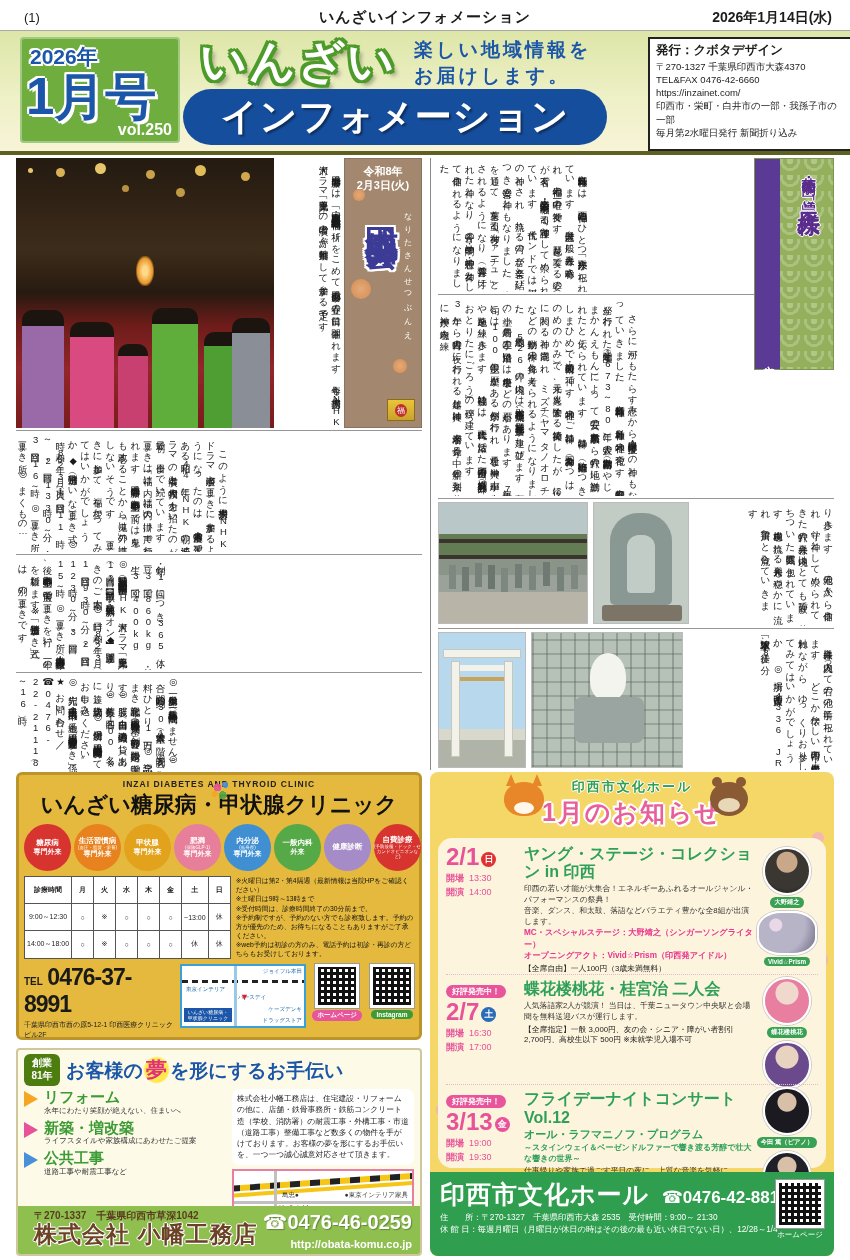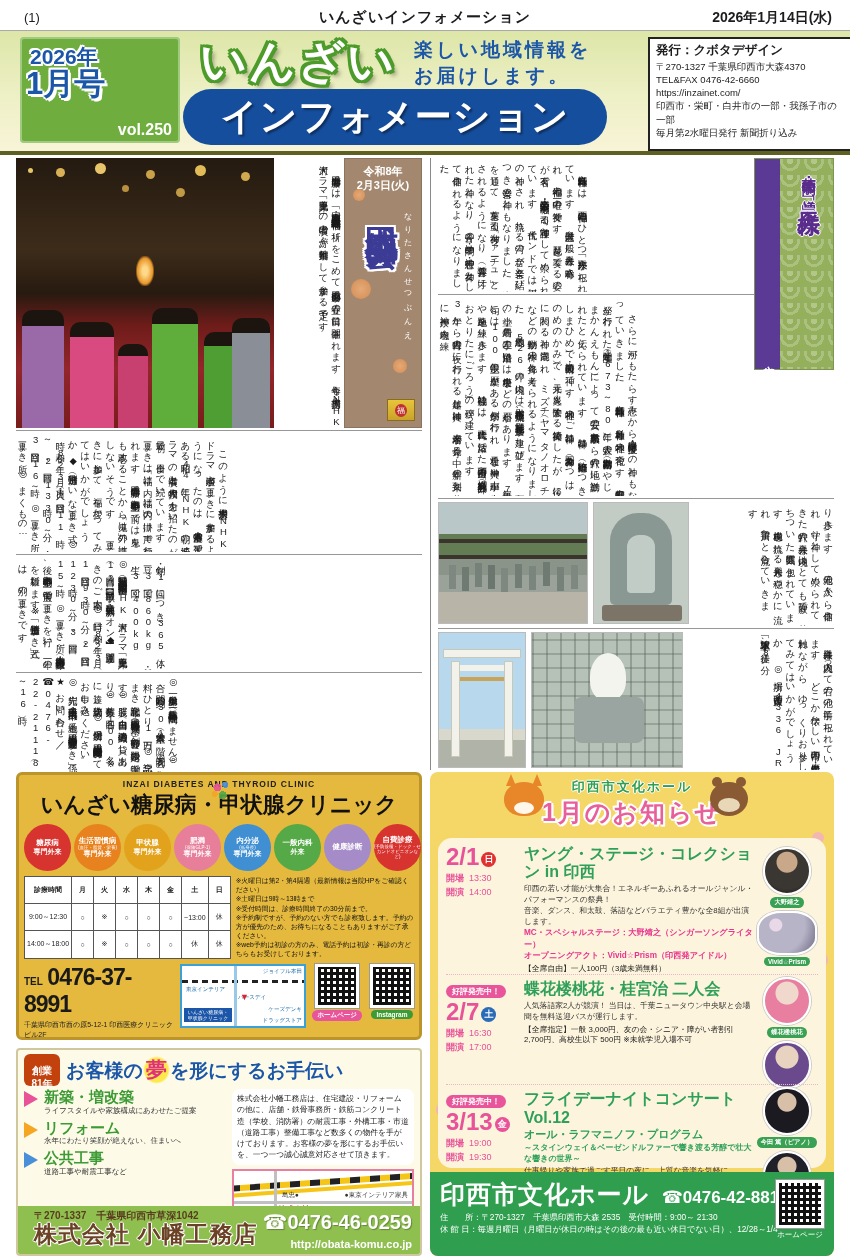--- a/index.html
+++ b/index.html
@@ -11,21 +11,21 @@
   .rh-title{position:absolute;left:0;right:0;top:2px;text-align:center;font-size:15px;font-weight:bold;letter-spacing:1px;}
   .rh-date{position:absolute;right:18px;top:3px;font-size:14px;font-weight:bold;}
   
   .masthead{position:absolute;top:30px;left:0;width:850px;height:120px;
     background:linear-gradient(180deg,#dde6a8 0%,#eef0c6 55%,#f8f4d8 100%);
     border-top:1px solid #aaa;border-bottom:4px solid #5f6123;}
   .issuebox{position:absolute;left:20px;top:6px;width:160px;height:106px;background:#6fae3e;border-radius:4px;
     box-shadow:inset 0 0 0 2px rgba(255,255,255,.35);}
   .iss-year{position:absolute;left:10px;top:6px;font-size:21px;font-weight:900;color:#1b56a8;
     text-shadow:-2px 0 #fff,2px 0 #fff,0 -2px #fff,0 2px #fff,2px 2px #fff,-2px -2px #fff;}
-  .iss-month{position:absolute;left:6px;top:26px;font-size:31px;font-weight:900;color:#1b56a8;
+  .iss-month{position:absolute;left:6px;top:26px;font-size:51px;font-weight:900;color:#1b56a8;
     text-shadow:-2px 0 #fff,2px 0 #fff,0 -2px #fff,0 2px #fff,3px 3px #fff,-2px -2px #fff;}
   .iss-vol{position:absolute;right:8px;bottom:4px;font-size:16px;font-weight:bold;color:#fff;}
   .mh-title-top{position:absolute;left:200px;top:0px;font-size:46px;font-weight:900;color:#fff;letter-spacing:2px;
     text-shadow:-3px 0 #4d9b2a,3px 0 #4d9b2a,0 -3px #4d9b2a,0 3px #4d9b2a,3px 3px #4d9b2a,-3px 3px #4d9b2a,3px -3px #4d9b2a,-3px -3px #4d9b2a,5px 5px 4px rgba(0,0,0,.35);}
   .mh-pill{position:absolute;left:183px;top:58px;width:424px;height:56px;background:#164e9e;border-radius:30px;
     display:flex;align-items:center;justify-content:center;}
   .mh-pill span{font-size:37px;font-weight:900;color:#fff;letter-spacing:1px;text-shadow:2px 2px 2px rgba(0,0,0,.4);}
   .tagline{position:absolute;left:414px;top:6px;font-size:19px;font-weight:bold;color:#1b56a8;letter-spacing:3px;line-height:1.35;}
   .pubbox{position:absolute;left:648px;top:6px;width:190px;height:104px;background:#fff;border:2px solid #222;
     padding:3px 6px;font-size:9.5px;line-height:1.4;}
@@ -136,22 +136,22 @@
       repeating-linear-gradient(0deg,#111 0 3px,rgba(0,0,0,0) 3px 6px),
       repeating-linear-gradient(90deg,#111 0 3px,#fff 3px 6px);
       border:3px solid #fff;box-shadow:0 0 0 1px #999;}
   .qrwrap{display:flex;flex-direction:column;align-items:center;gap:2px;}
   .qr-lbl{font-size:6.5px;color:#fff;border-radius:7px;padding:1px 5px;font-weight:bold;}
   .qr-lbl.pink{background:#e8559a;} .qr-lbl.green{background:#3d9b35;}
   
   .obata{width:406px;height:208px;background:#fdfbe8;border:2px solid #cfc89e;border-radius:4px;box-sizing:border-box;
     margin-top:8px;position:relative;padding:4px 6px;}
   .ob-head{display:flex;align-items:center;gap:6px;}
-  .ob-badge{width:36px;height:32px;background:#c2410c;border-radius:6px;color:#fff;text-align:center;
-    font-size:10px;font-weight:bold;line-height:1.3;padding-top:10px;box-sizing:border-box;flex:none;}
+  .ob-badge{width:36px;height:32px;background:#4d7c0f;border-radius:6px;color:#fff;text-align:center;
+    font-size:10px;font-weight:bold;line-height:1.3;padding-top:2px;box-sizing:border-box;flex:none;}
   .ob-title{font-size:19px;font-weight:900;color:#1b56a8;}
   .ob-yume{display:inline-block;font-size:21px;font-weight:900;color:#e0317e;background:radial-gradient(#ffe84a 60%,rgba(0,0,0,0) 70%);
     padding:0 3px;}
   .ob-body{display:flex;margin-top:3px;}
   .ob-services{width:204px;}
   .svc{margin-bottom:4px;position:relative;padding-left:20px;}
   .svc-tri{position:absolute;left:0;top:2px;width:0;height:0;border-style:solid;border-width:8px 0 8px 14px;border-color:rgba(0,0,0,0) rgba(0,0,0,0) rgba(0,0,0,0) currentColor;}
   .svc-name{font-size:15px;font-weight:900;color:#3d9b35;line-height:1.1;}
   .svc-desc{font-size:7.5px;color:#333;}
   .ob-est{position:absolute;left:138px;top:158px;width:64px;height:34px;background:#e8559a;border-radius:50%;
@@ -472,28 +472,28 @@
             <div>創業</div>
             <div>81年</div>
           </div>
           <div class="ob-title">
             <span>お客様の</span><span class="ob-yume">夢</span><span>を形にするお手伝い</span>
           </div>
         </div>
         <div class="ob-body">
           <div class="ob-services">
             <div class="svc">
+              <span class="svc-tri" style="color:#f5a623"></span>
+              <div class="svc-name">リフォーム</div>
+              <div class="svc-desc">永年にわたり笑顔が絶えない、住まいへ</div>
+            </div>
+            <div class="svc">
               <span class="svc-tri" style="color:#e85298"></span>
               <div class="svc-name">新築・増改築</div>
               <div class="svc-desc">ライフスタイルや家族構成にあわせたご提案</div>
-            </div>
-            <div class="svc">
-              <span class="svc-tri" style="color:#f5a623"></span>
-              <div class="svc-name">リフォーム</div>
-              <div class="svc-desc">永年にわたり笑顔が絶えない、住まいへ</div>
             </div>
             <div class="svc">
               <span class="svc-tri" style="color:#4a90d9"></span>
               <div class="svc-name">公共工事</div>
               <div class="svc-desc">道路工事や耐震工事など</div>
             </div>
           </div>
           <div class="ob-right">
             <div class="ob-desc">株式会社小幡工務店は、住宅建設・リフォームの他に、店舗・鉄骨事務所・鉄筋コンクリート造（学校、消防署）の耐震工事・外構工事・市道（道路工事）整備工事など数多くの物件を手がけております。お客様の夢を形にするお手伝いを、一つ一つ誠心誠意対応させて頂きます。</div>
             <div class="ob-map">

